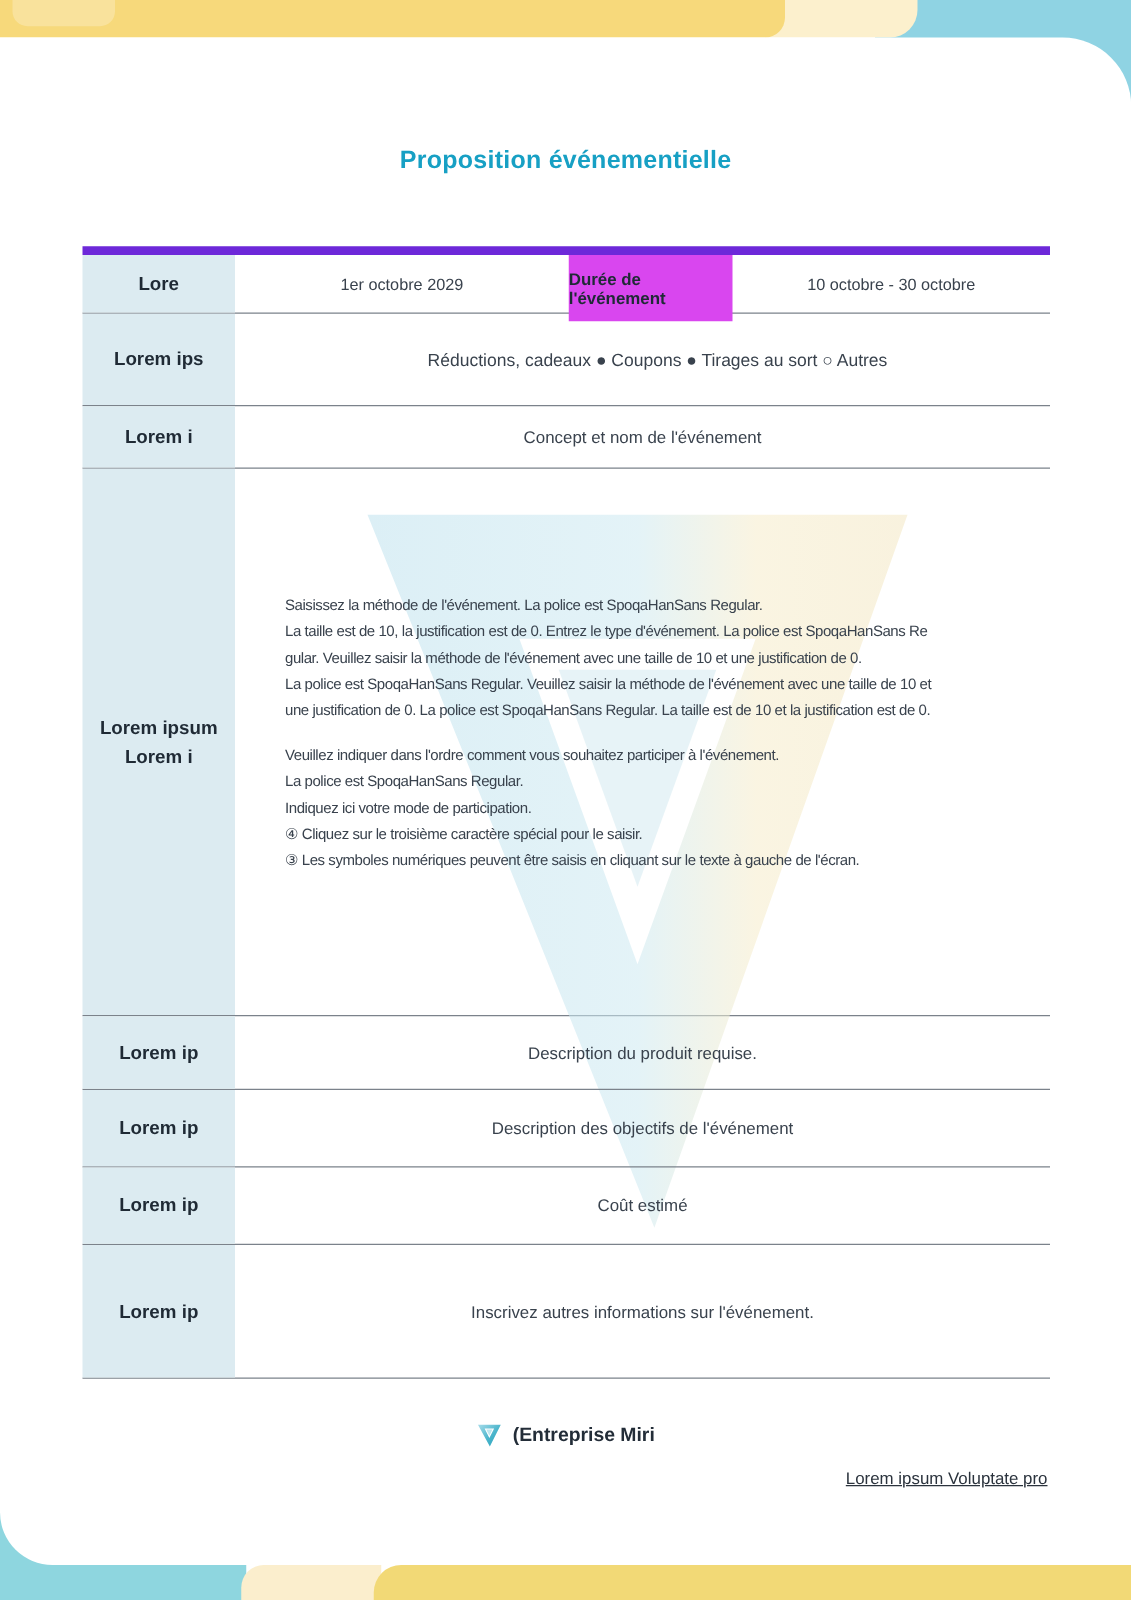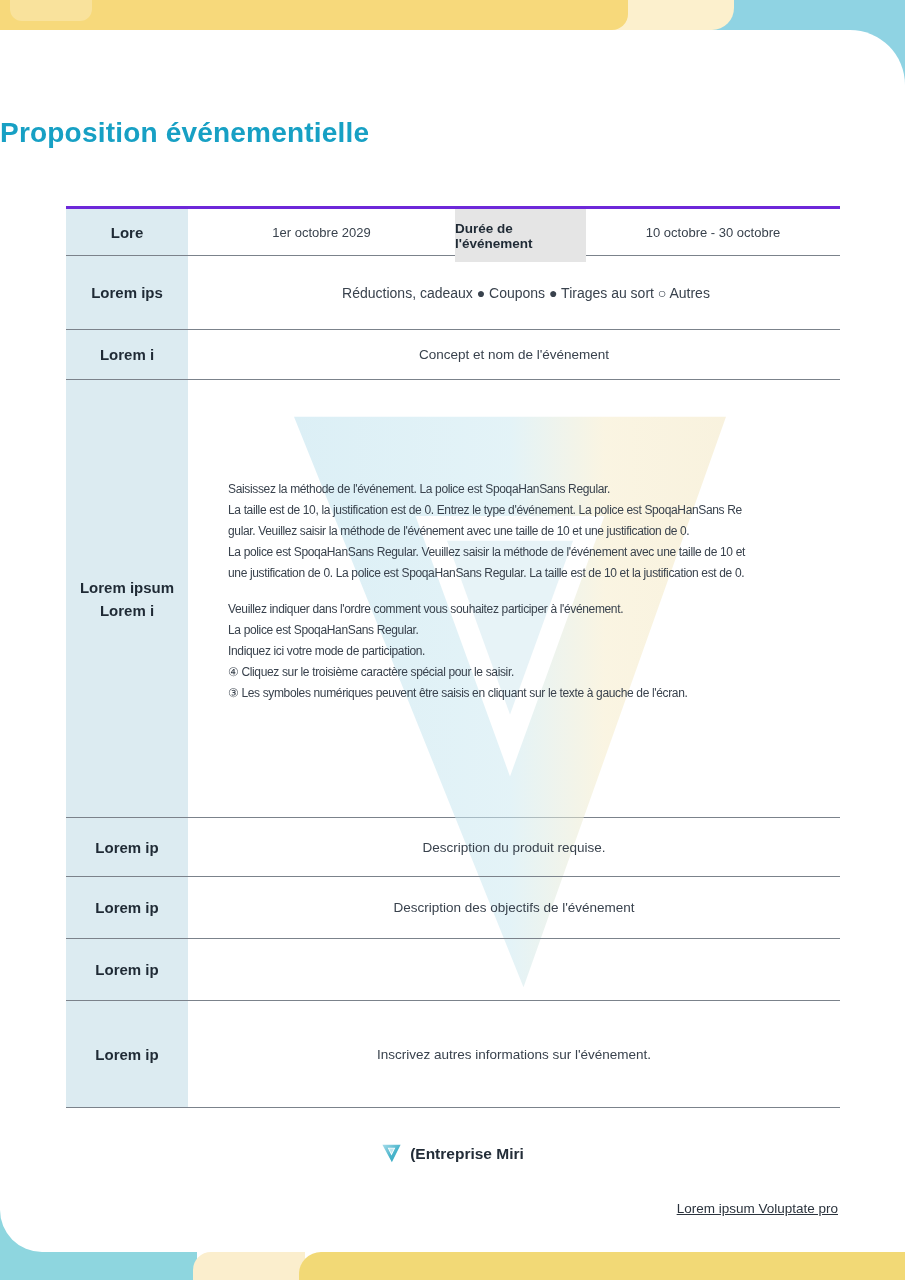--- a/index.html
+++ b/index.html
@@ -17,44 +17,44 @@
   #band-blue-bottom  { left:0;     top:1208px; width:197px; height:72px; background:#8ed6df; z-index:0; }
   #band-cream-bottom { left:193px; top:1252px; width:112px; height:28px; background:#fbeecd; border-radius:18px 0 0 0; z-index:1; }
   #band-yellow-bottom{ left:299px; top:1252px; width:606px; height:28px; background:#f2d976; border-radius:22px 0 0 0; z-index:2; }
 
   
   .card{
     position:absolute; left:0; top:30px; width:905px; height:1222px;
     background:#ffffff; border-radius:0 55px 0 42px; z-index:5; overflow:hidden;
   }
   .title{
-    margin-top:87px; 
-    font-size:28px; font-weight:bold; color:#17a0c4; letter-spacing:0.2px;
+    margin-top:87px; text-align:center;
+    font-size:20px; font-weight:bold; color:#17a0c4; letter-spacing:0.2px;
   }
 
   
   .table{
     margin:57px 65px 0 66px;
-    border-top:3px solid #6d28d9; border-bottom:1px solid #7b828b;
+    border-top:7px solid #6d28d9; border-bottom:1px solid #7b828b;
   }
   .row{ display:flex; border-bottom:1px solid #7b828b; position:relative; z-index:1; }
   .row:last-child{ border-bottom:none; }
   .label-cell{
     width:122px; flex:0 0 122px; background:#dcebf1;
     display:flex; flex-direction:column; align-items:center; justify-content:center;
     font-weight:bold; font-size:15px; color:#1f2a35; text-align:center; line-height:23px;
   }
   .value-cell{
     flex:1; display:flex; align-items:center; justify-content:center;
     font-size:13.5px; color:#39424d; text-align:center;
   }
   #row1{ height:47px; }
   .date-cell{ width:267px; display:flex; align-items:center; justify-content:center; font-size:13px; color:#39424d; }
   .dur-label-cell{
-    width:131px; background:#e5e5e5; display:flex; align-items:center; justify-content:center;
+    width:131px; background:#d946ef; display:flex; align-items:center; justify-content:center;
     font-weight:bold; font-size:13.5px; color:#1f2a35;
     align-self:flex-start; height:53px; position:relative;
   }
   .dur-value-cell{ flex:1; display:flex; align-items:center; justify-content:center; font-size:13px; color:#39424d; }
   #row2{ height:74px; } #row2 .value-cell{ font-size:14px;padding-left:24px; }
   #row3{ height:50px; }
   #row4{ height:438px; }
   #row4 .value-cell{
     flex-direction:column; align-items:flex-start; justify-content:center;
     padding-left:40px; padding-right:18px; position:relative; z-index:1; text-align:right;
@@ -62,21 +62,21 @@
   .para{ font-size:12px; letter-spacing:-0.35px; line-height:21px; color:#39424d; white-space:nowrap; }
   .para1{ margin-top:-14px; }
   .para2{ margin-top:15px; }
   #row5{ height:59px; } #row6{ height:62px; } #row7{ height:62px; } #row8{ height:106px; }
 
   .watermark{ position:absolute; left:219px; top:12px; width:450px; height:620px; z-index:0; }
 
   
   .footer{ margin-top:36px; display:flex; align-items:center; justify-content:center; gap:8px; }
   .footer-text{ font-size:15.5px; font-weight:bold; color:#232d38; }
-  .link-row{ margin-top:36px; padding-right:67px; text-align:right; }
+  .link-row{ margin-top:16px; padding-right:67px; text-align:right; }
   .link-row a{ font-size:13.5px; color:#2b333d; text-decoration:underline; cursor:pointer; }
 </style>
 </head>
 <body>
 
 <div class="stage">
 
   <div class="band" id="band-blue-top"></div>
   <div class="band" id="band-cream-top"></div>
   <div class="band" id="band-yellow-top"></div>
@@ -144,20 +144,21 @@
         <div class="value-cell">Description du produit requise.</div>
       </div>
 
       <div class="row" id="row6">
         <div class="label-cell">Lorem ip</div>
         <div class="value-cell">Description des objectifs de l'événement</div>
       </div>
 
       <div class="row" id="row7">
         <div class="label-cell">Lorem ip</div>
+        <div class="value-cell">Coût estimé</div>
       </div>
 
       <div class="row" id="row8">
         <div class="label-cell">Lorem ip</div>
         <div class="value-cell">Inscrivez autres informations sur l'événement.</div>
       </div>
 
     </div>
 
     <div class="footer">

